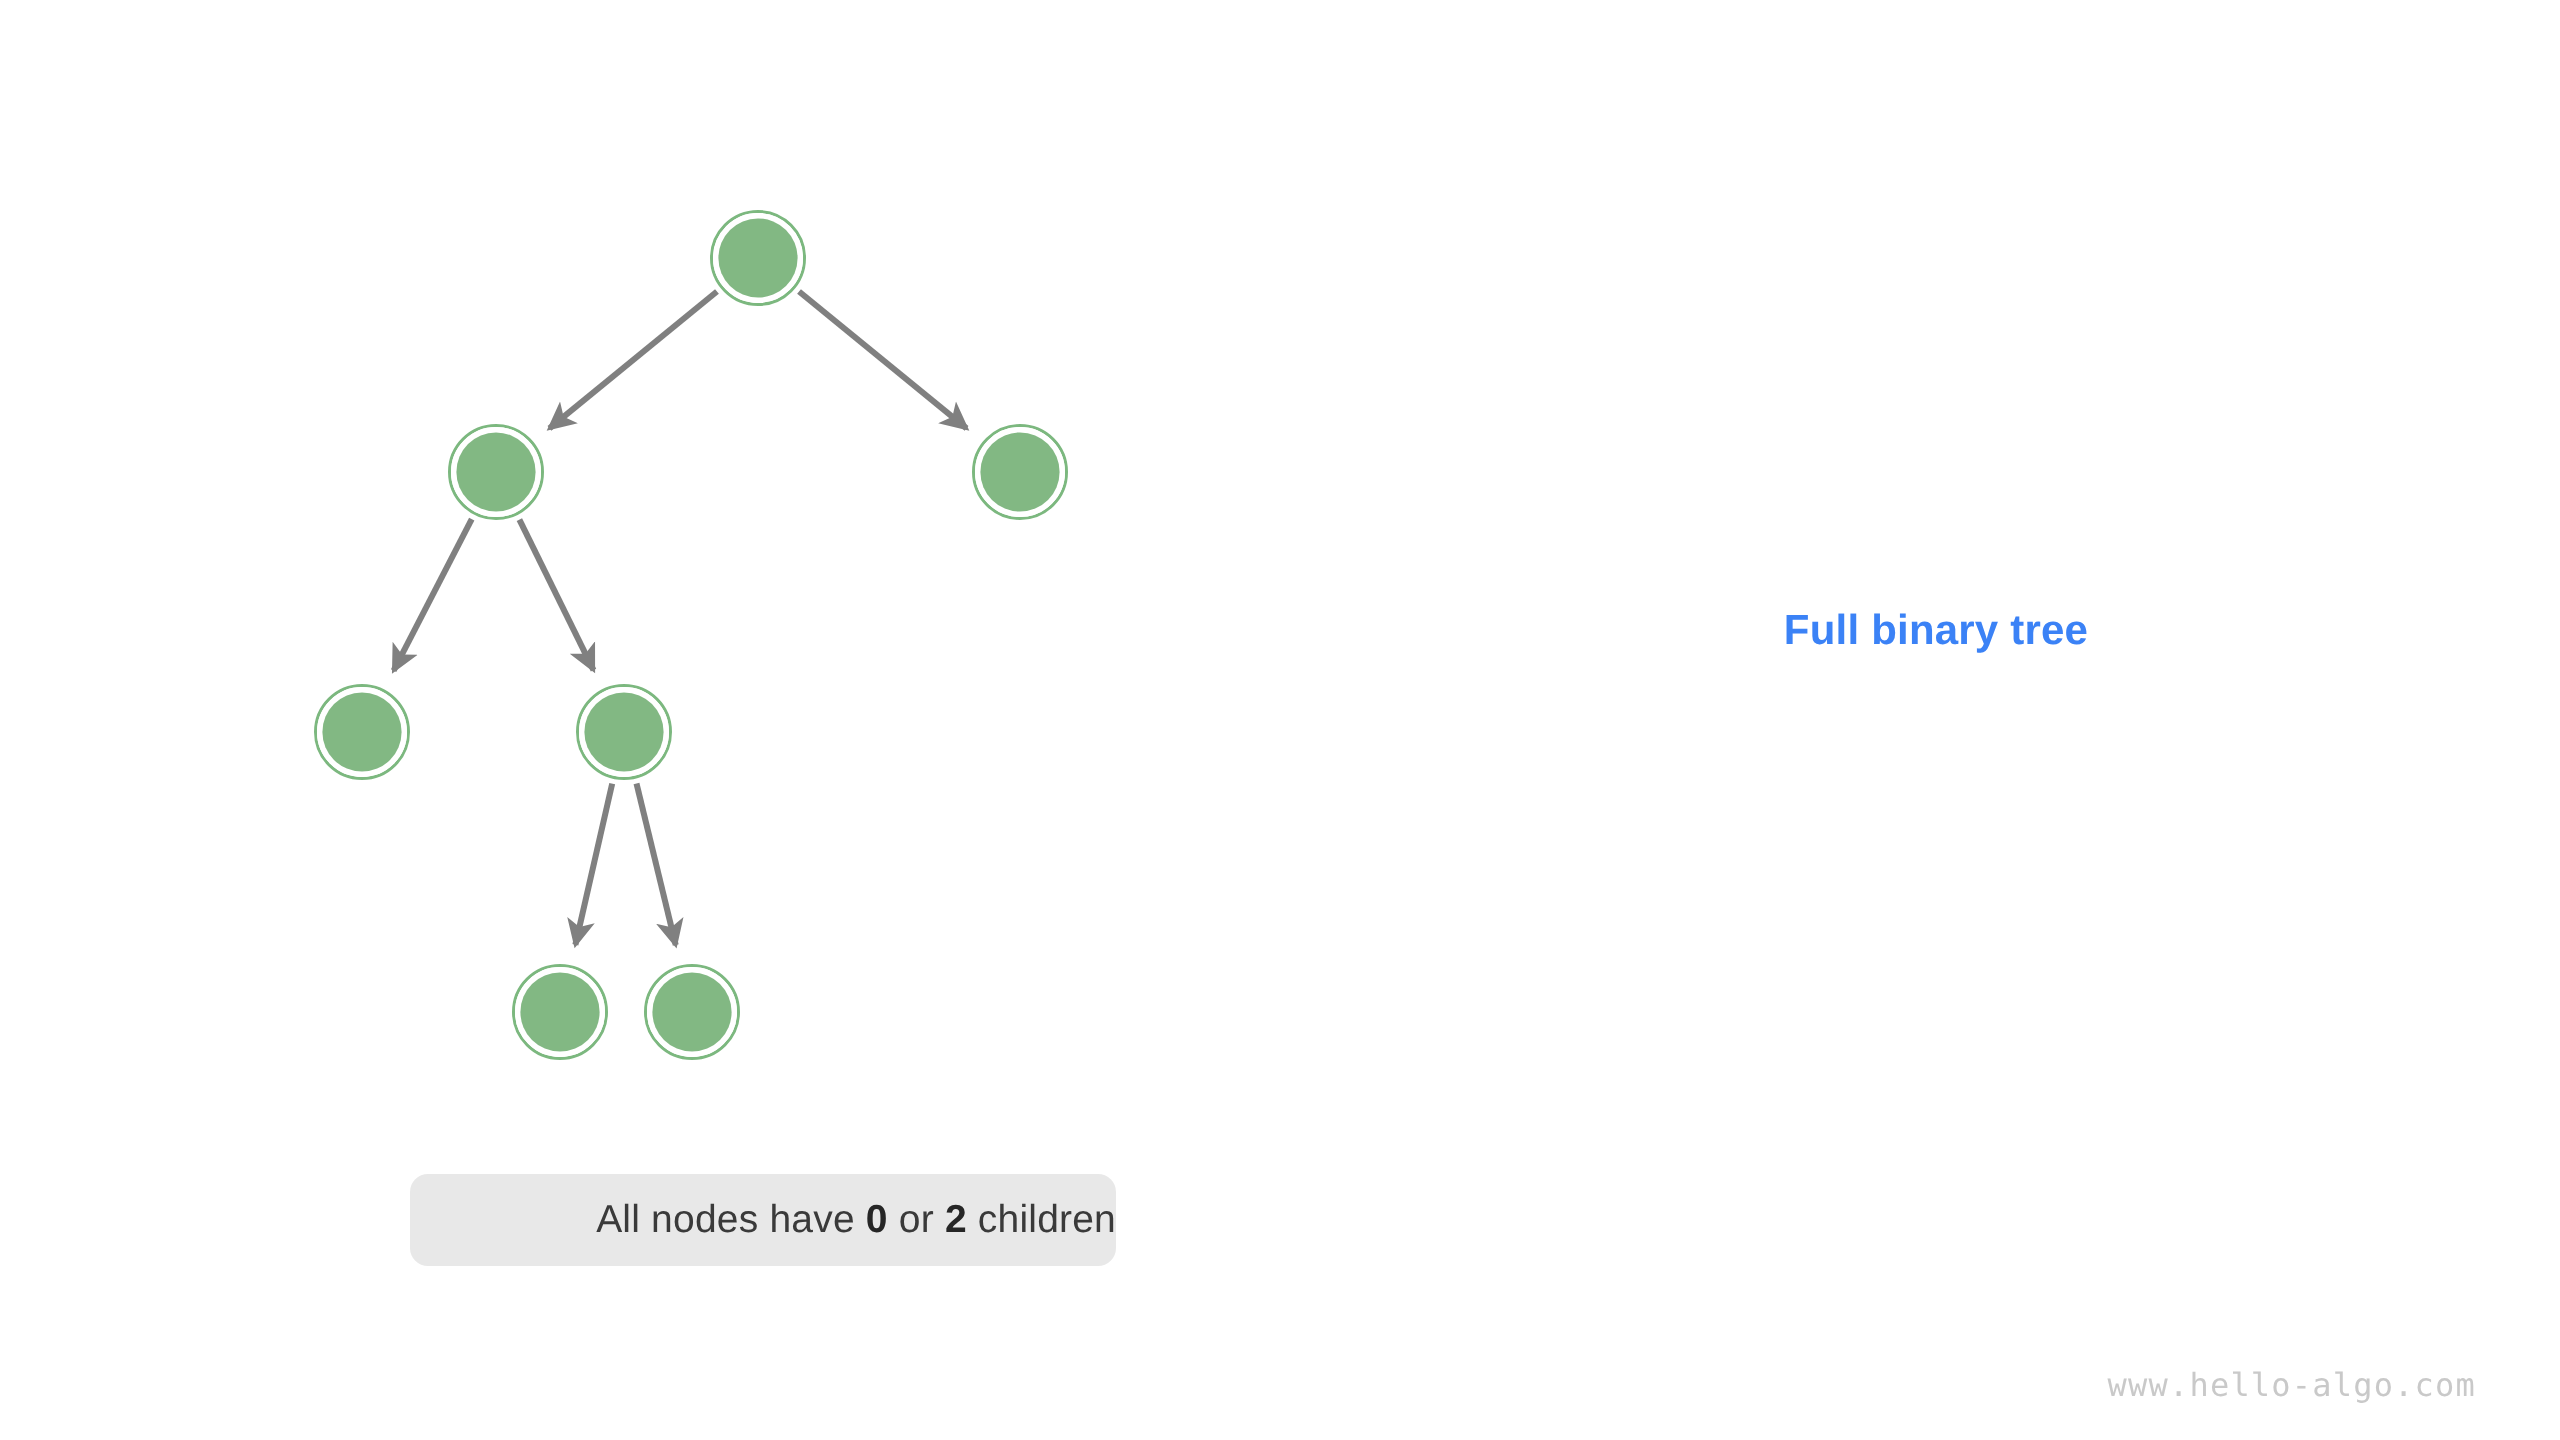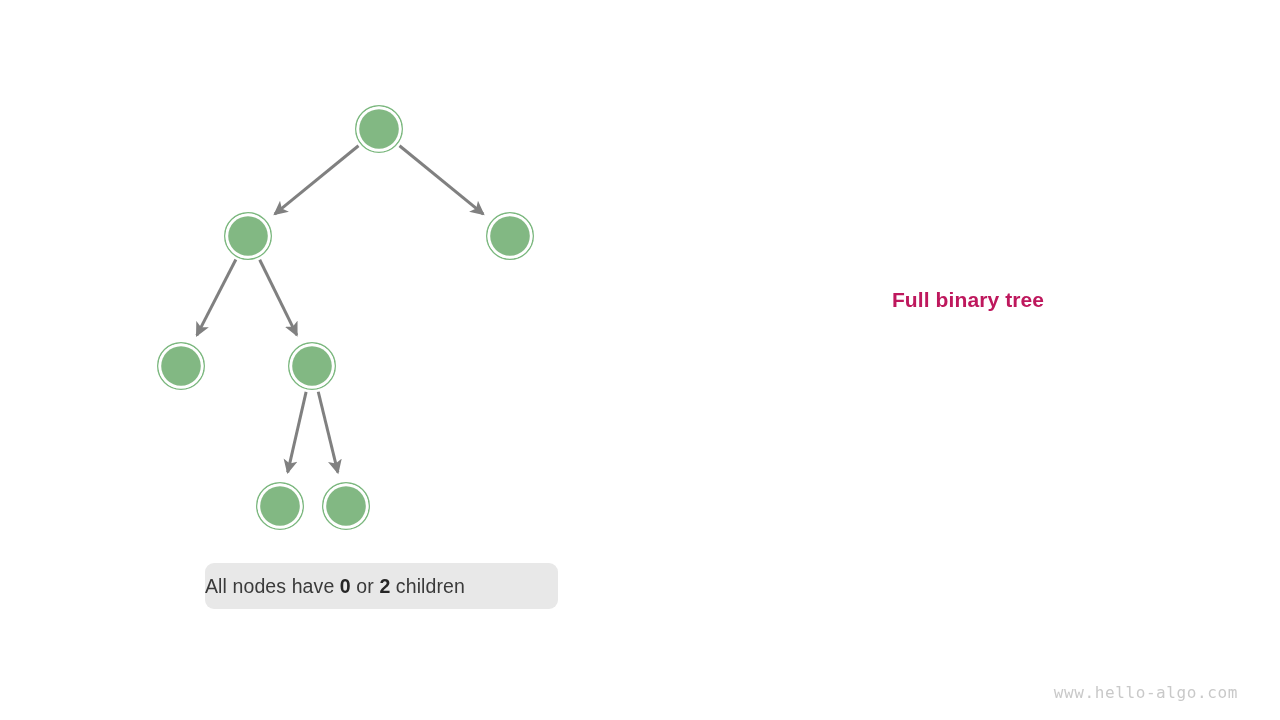--- a/index.html
+++ b/index.html
@@ -32,28 +32,28 @@
     position: absolute;
     font-size: 21px;
     font-weight: bold;
     color: #4c9a4f;
     white-space: nowrap;
     letter-spacing: 0.1px;
   }
   .caption-box {
     position: absolute;
     left: 205px;
-    top: 563px;
+    top: 587px;
     width: 353px;
     height: 46px;
     background: #e8e8e8;
     border-radius: 9px;
     display: flex;
     align-items: center;
-    justify-content: flex-start;
+    justify-content: flex-end;
     box-sizing: border-box;
   }
   .caption-text {
     font-size: 19.5px;
     color: #3a3a3a;
     white-space: nowrap;
     letter-spacing: 0.1px;
   }
   .caption-text b {
     font-weight: bold;
@@ -121,21 +121,21 @@
           <circle cx="280" cy="506" r="19.8" fill="#82b883"></circle>
         </g>
         <g>
           <circle cx="346" cy="506" r="23.25" fill="none" stroke="#7cb87f" stroke-width="1.5"></circle>
           <circle cx="346" cy="506" r="21.4" fill="none" stroke="#ffffff" stroke-width="2.2"></circle>
           <circle cx="346" cy="506" r="19.8" fill="#82b883"></circle>
         </g>
       </g>
   </svg>
 
-  <div class="title-label" style="left: 968px; top: 300px; color: #be185d; transform: translate(-50%, -50%);">Full binary tree</div>
+  <div class="title-label" style="left: 968px; top: 316px; color: #3b82f6; transform: translate(-50%, -50%);">Full binary tree</div>
 
   <div class="caption-box">
     <span class="caption-text"><span>All nodes have </span><b>0</b><span> or </span><b>2</b><span> children</span></span>
   </div>
 
   <div class="watermark">www.hello-algo.com</div>
 
 </div>
 
 </body></html>

